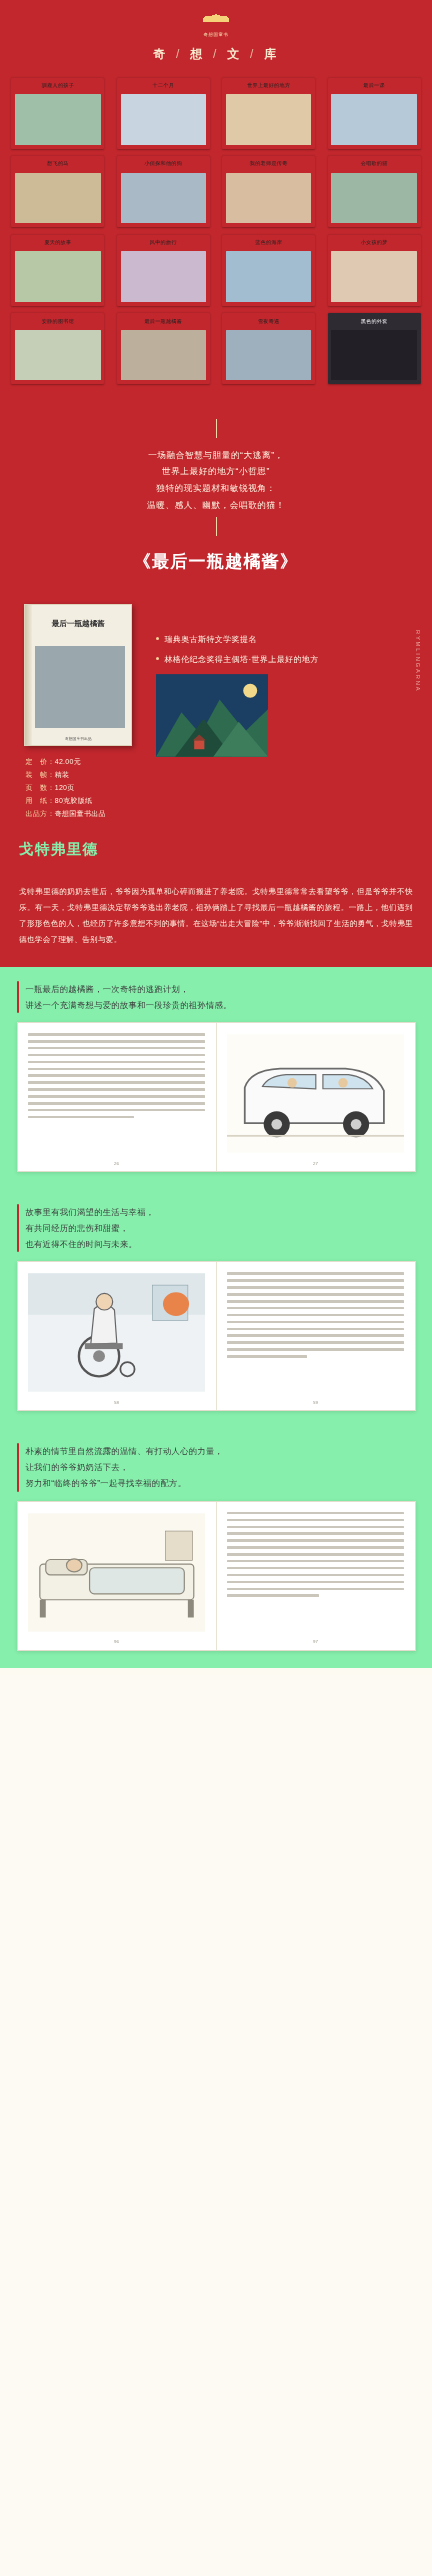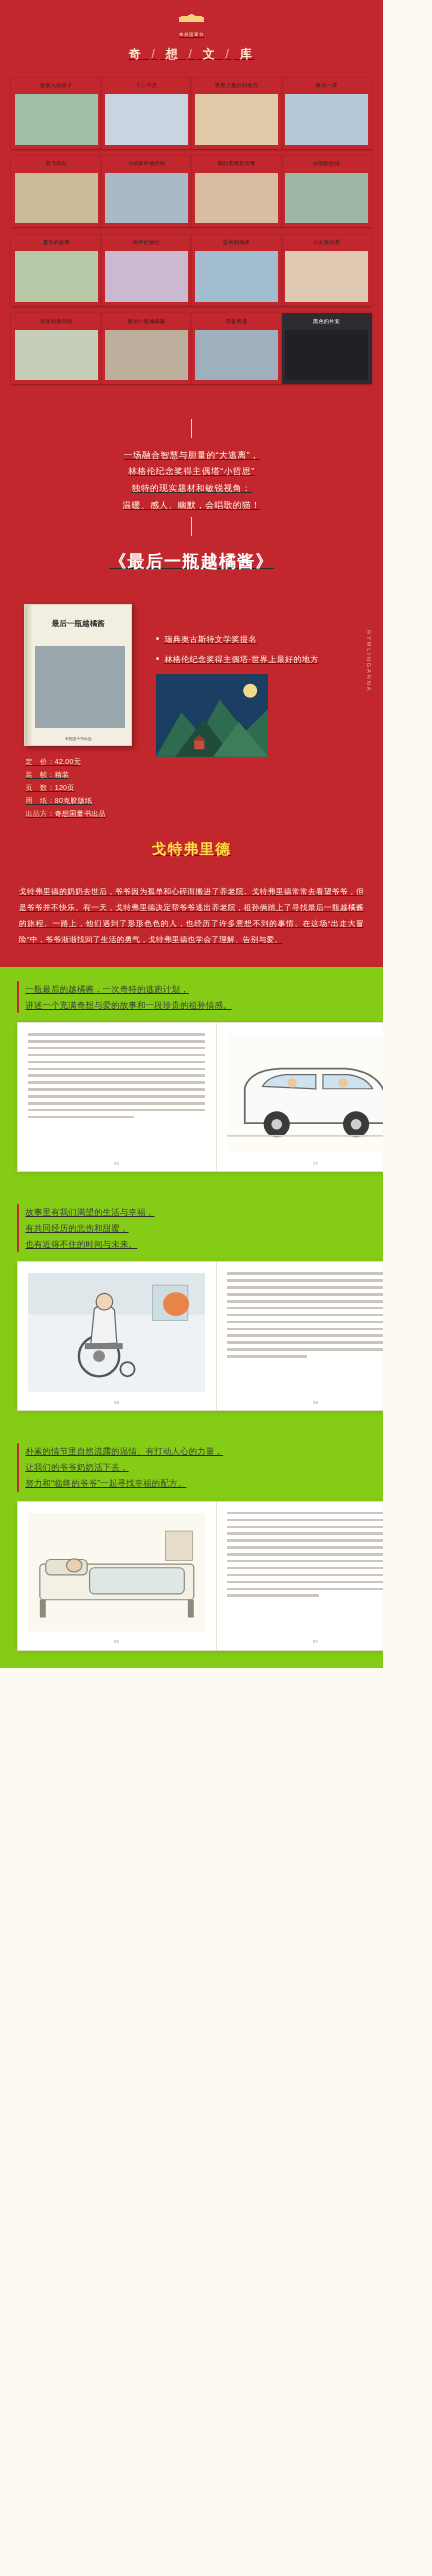--- a/index.html
+++ b/index.html
@@ -3,24 +3,23 @@
 <meta charset="utf-8">
 <style>
   * { box-sizing: border-box; margin: 0; padding: 0; }
   body {
     width: 432px;
     background: #fdfaf3;
     font-family: "Liberation Sans", sans-serif;
     color: #2b2b2b;
   }
   .page {
-    width: 383px;
+    width: 432px;
     position: relative;
     overflow: hidden;
-    text-decoration: underline;
   }
 
   
   .top-banner {
     background: #c1272d;
     height: 75px;
     position: relative;
     text-align: center;
   }
   .logo-box {
@@ -189,36 +188,35 @@
 
   
   .author-sec {
     background: #c1272d;
     padding: 3.8px 19px 19px;
     color: #fff3e2;
   }
   .author-name {
     font-size: 14.6px;
     font-weight: bold;
-    color: #fde047;
+    color: #86efac;
     letter-spacing: 1.3px;
     margin-bottom: 6.4px;
-    text-align: center;
   }
   .author-para {
     font-size: 7.6px;
     line-height: 2.1;
     letter-spacing: 0.3px;
     text-align: justify;
     margin-top: 25px;
   }
 
   
   .white-sec {
-    background: #84cc16;
+    background: #86efac;
     padding: 14px 16.5px 6.4px;
     position: relative;
   }
   .quote-wrap {
     display: flex;
     align-items: center;
     gap: 6.4px;
     margin-bottom: 9px;
   }
   .quote-bar {
@@ -364,21 +362,21 @@
         <div class="bt">黑色的外套</div>
         <div class="art" style="background:#221f27"></div>
       </div>
     </div>
 
   </div>
 
   <div class="copy-block">
     <div class="divider-line"></div>
     <div>一场融合智慧与胆量的“大逃离”，</div>
-    <div>林格伦纪念奖得主偶塔“小哲思”</div>
+    <div>世界上最好的地方“小哲思”</div>
     <div>独特的现实题材和敏锐视角：</div>
     <div>温暖、感人、幽默，会唱歌的猫！</div>
     <div class="divider-line"></div>
     <div class="main-title">《最后一瓶越橘酱》</div>
   </div>
 
   <div class="product">
     <div class="prod-left">
       <div class="prod-book">
         <div class="spine"></div>

